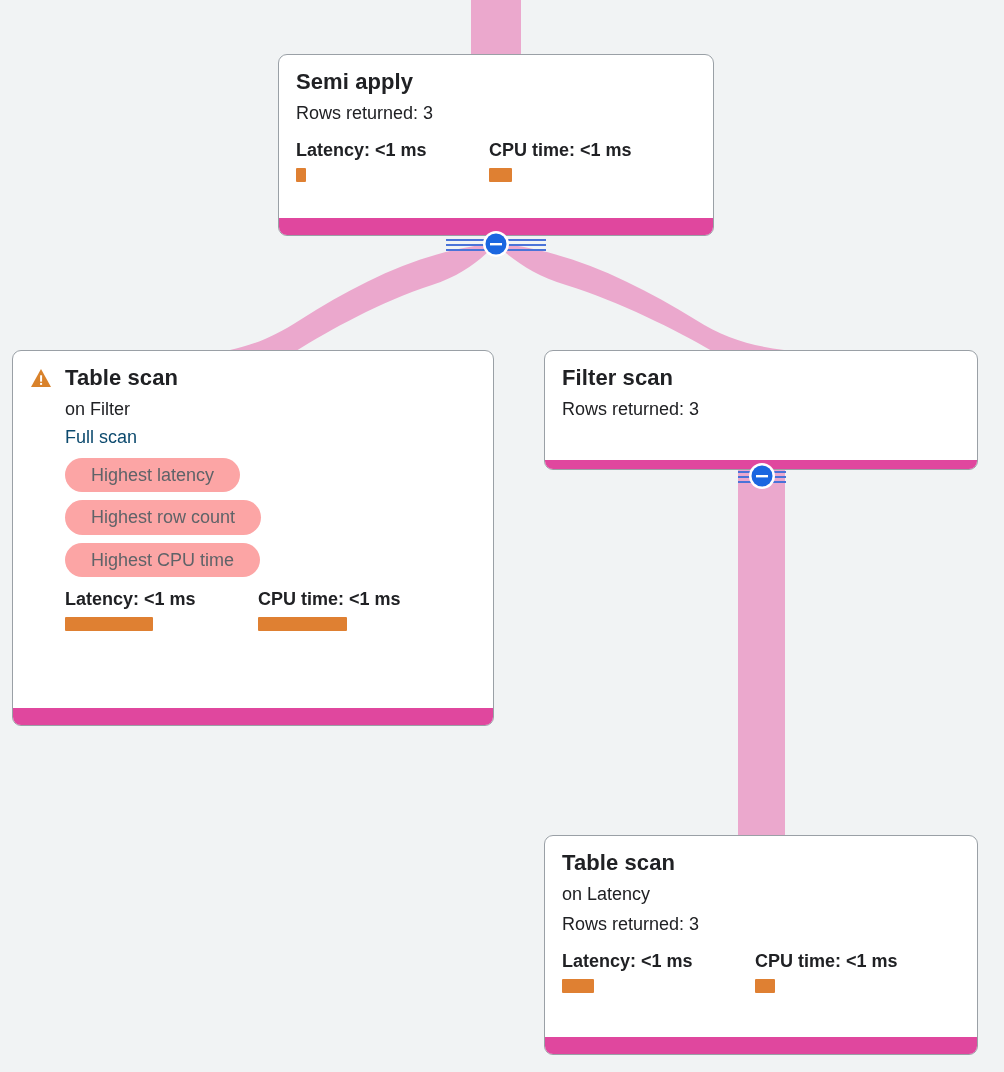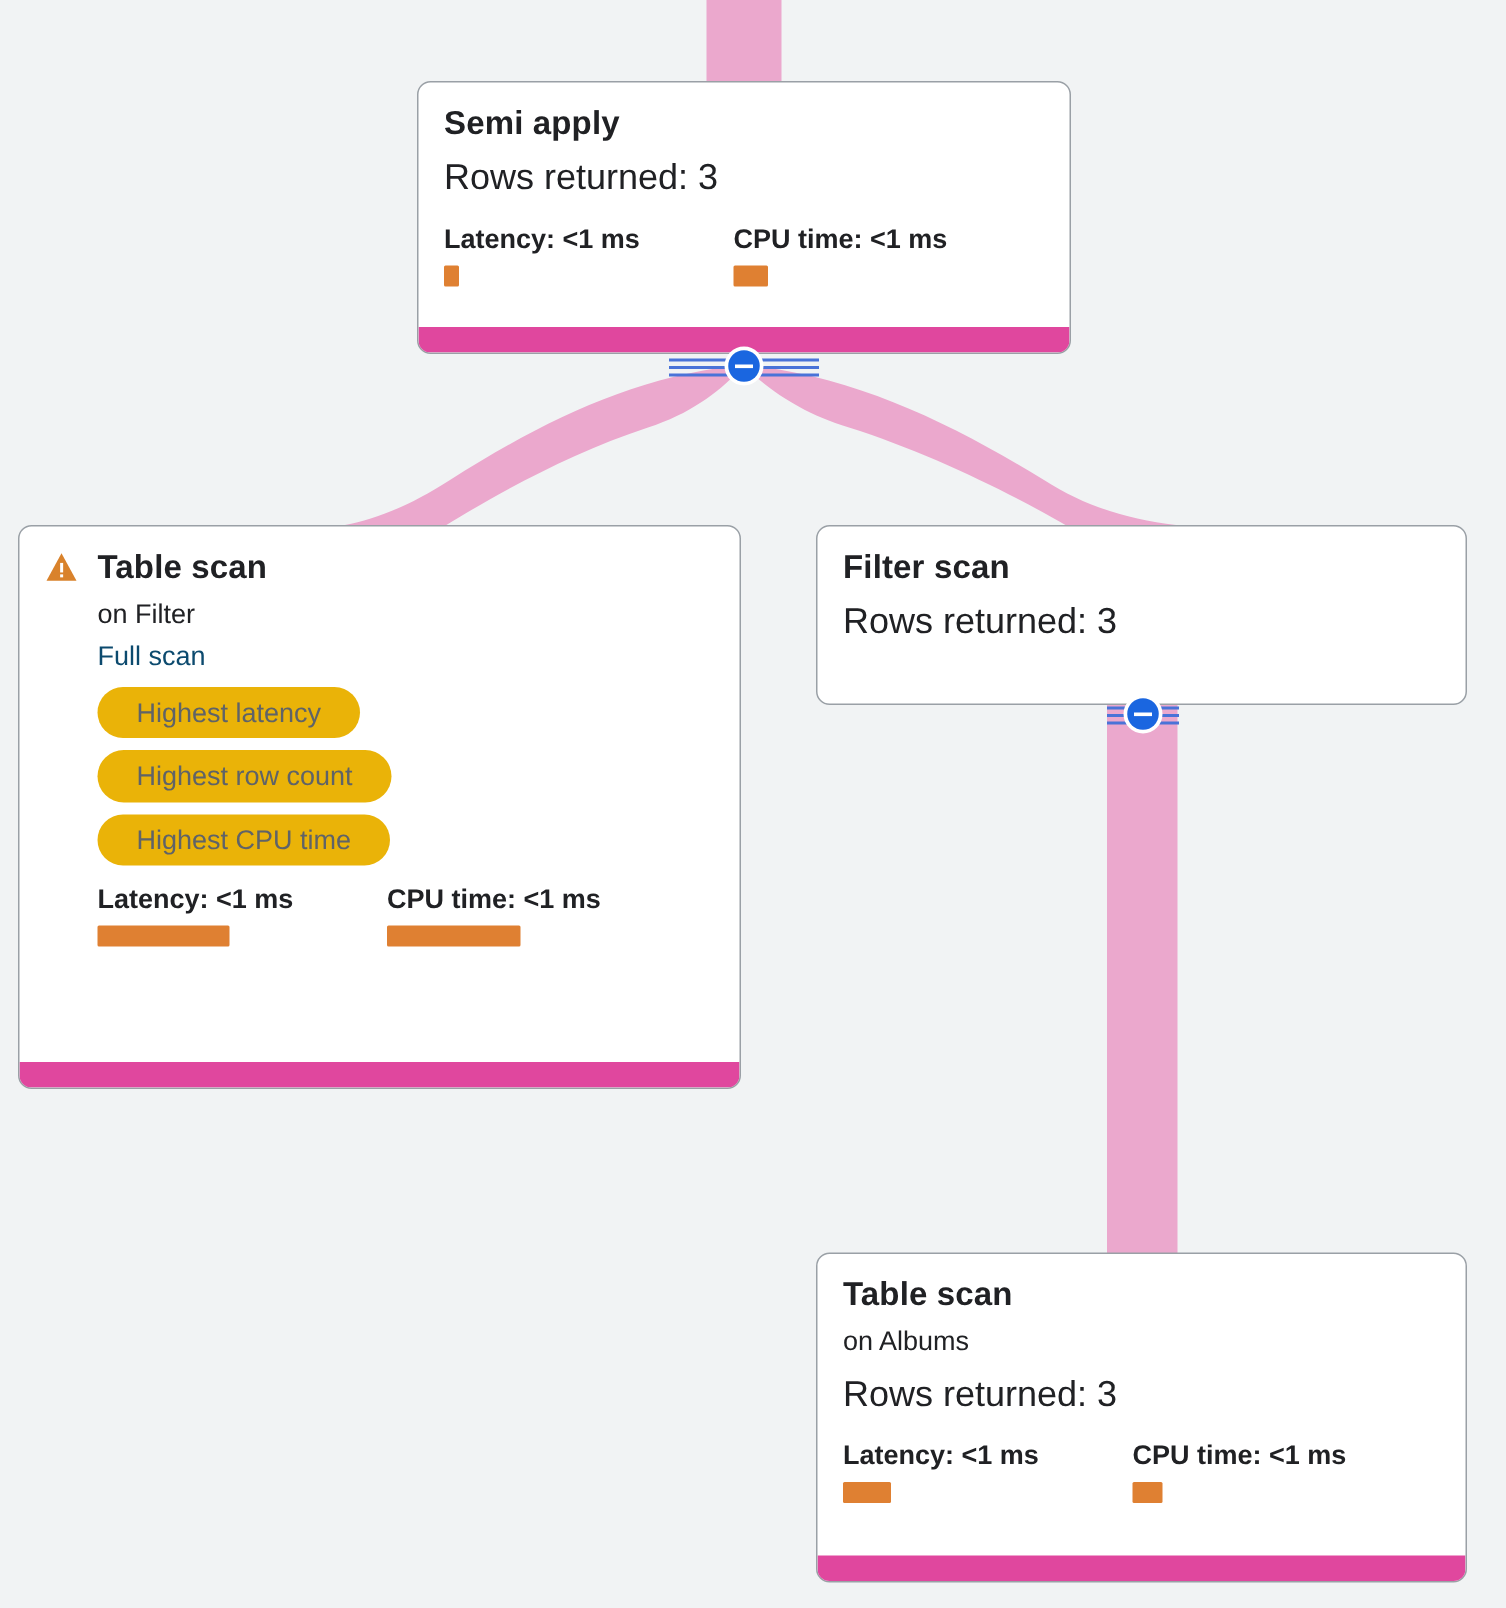--- a/index.html
+++ b/index.html
@@ -73,33 +73,33 @@
   }
   .node-sub {
     font-size: 18px;
     color: #202124;
     line-height: 1.55;
   }
   .node-sub.muted {
     color: #0c4a6e;
   }
   .node-rows {
-    font-size: 24px;
+    font-size: 18px;
     color: #202124;
     line-height: 1.55;
     margin-top: 2px;
   }
 
   .badges {
     margin: 6px 0 4px 0;
   }
   .badge {
     display: block;
     width: max-content;
-    background: #eab308;
+    background: #fca5a5;
     color: #5f6368;
     font-size: 18px;
     border-radius: 999px;
     padding: 5px 26px;
     margin-bottom: 8px;
     line-height: 1.35;
   }
 
   .metrics {
     display: flex;
@@ -226,21 +226,21 @@
       <div class="node-rows">Rows returned: 3</div>
     </div>
     <div class="node-footer-bar" style="background:#e0479e;"></div>
   </div>
 
   <div class="node" style="left:544px; top:835px; width:434px; height:220px;">
     <div class="node-body">
       <div class="node-title-row">
         <div class="node-title">Table scan</div>
       </div>
-      <div class="node-sub">on Albums</div>
+      <div class="node-sub">on Latency</div>
       <div class="node-rows">Rows returned: 3</div>
       <div class="metrics">
         <div class="metric" style="width:193px;">
           <div class="metric-label">Latency: &lt;1 ms</div>
           <div class="metric-bar" style="width:32px; background:#df8032;"></div>
         </div>
         <div class="metric">
           <div class="metric-label">CPU time: &lt;1 ms</div>
           <div class="metric-bar" style="width:20px; background:#df8032;"></div>
         </div>

